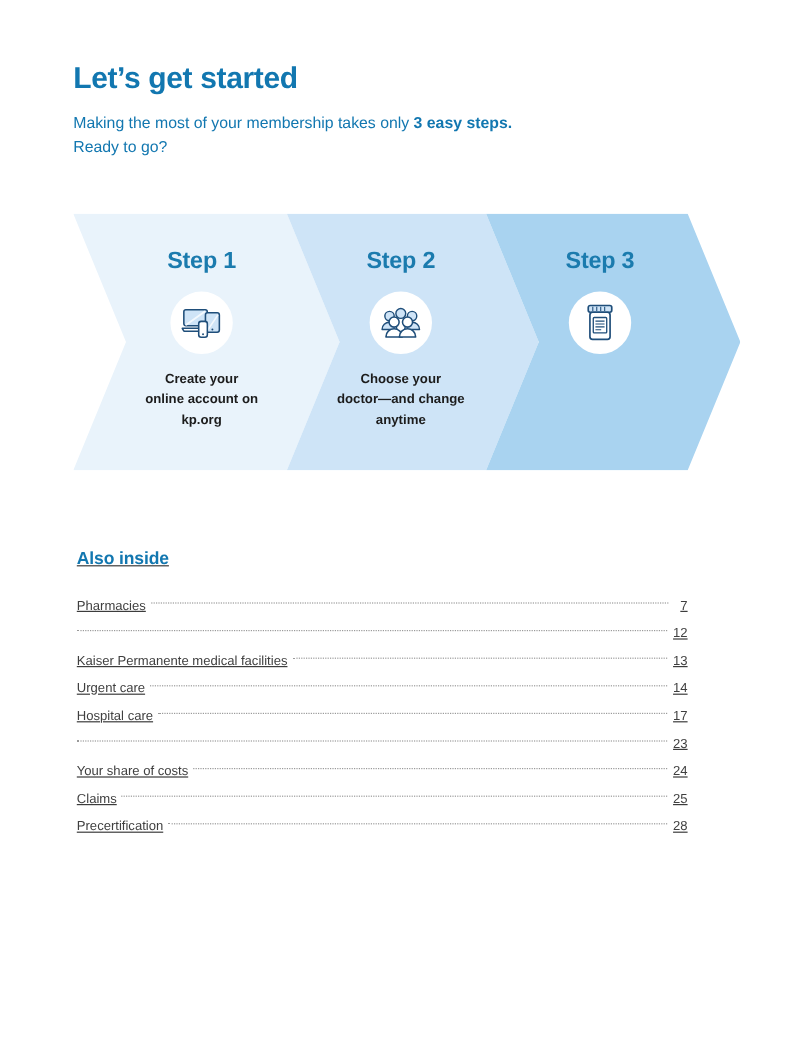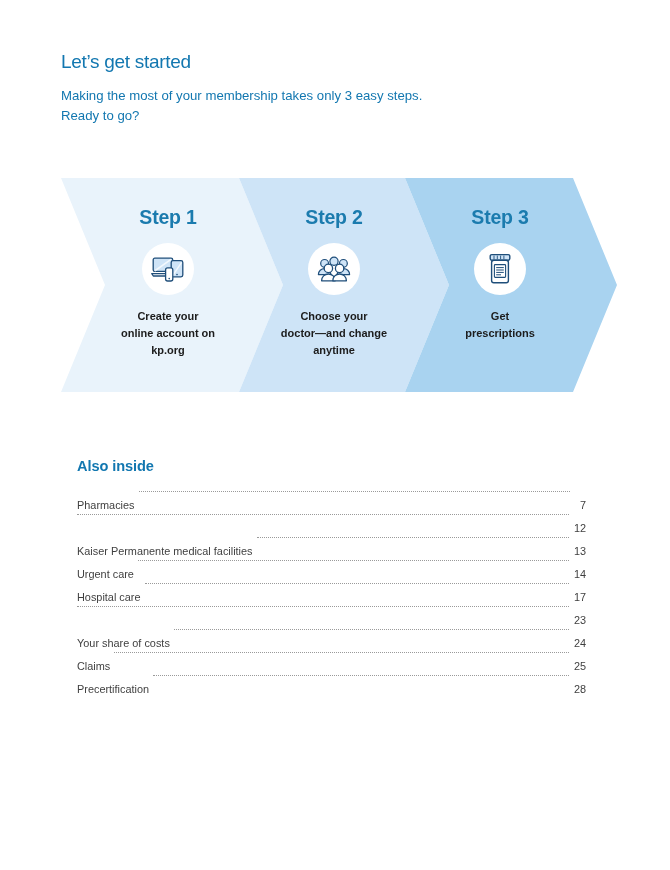--- a/index.html
+++ b/index.html
@@ -13,35 +13,35 @@
     color: #3c3c3c;
     position: relative;
     overflow: hidden;
   }
 
   .page { position: absolute; inset: 0; }
 
   
   .header { position: absolute; left: 61px; top: 52px; width: 560px; }
   .page-title {
-    font-size: 19px;
-    font-weight: normal;
+    font-size: 25px;
+    font-weight: bold;
     color: #1277b0;
     letter-spacing: -0.3px;
     line-height: 1.1;
     margin: 0 0 13px 0;
   }
   .subtitle {
     font-size: 13.2px;
     color: #1277b0;
     line-height: 1.52;
     margin: 0;
     font-weight: normal;
   }
-  .subtitle b { font-weight: normal; }
+  .subtitle b { font-weight: bold; }
 
   
   .banner {
     position: absolute;
     left: 61px;
     top: 178px;
     width: 556px;
     height: 159px;
   }
   .chev {
@@ -103,35 +103,36 @@
     font-size: 11px;
     font-weight: bold;
     color: #1c1c1c;
     line-height: 1.55;
     padding: 0 6px;
   }
 
   
   .also-inside {
     position: absolute;
-    left: 77px;
+    left: 64px;
     top: 458px;
     width: 509px;
+    text-decoration: underline;
   }
   .also-title {
     font-size: 14.6px;
     font-weight: bold;
     color: #1277b0;
     margin: 0 0 20px 0;
     letter-spacing: -0.1px;
   }
   .toc-list { list-style: none; margin: 0; padding: 0; }
   .toc-row {
     display: flex;
-    align-items: flex-start;
+    align-items: center;
     font-size: 10.9px;
     color: #3f3f3f;
     height: 23px;
     line-height: 23px;
     white-space: nowrap;
   }
   .toc-label { flex: 0 0 auto; padding-right: 4px; }
   .toc-dots {
     flex: 1 1 auto;
     border-bottom: 1px dotted #9a9a9a;
@@ -222,24 +223,20 @@
 
           <rect x="3.2" y="1.6" width="19.6" height="5.6" rx="1.6" fill="#cfe4f7" stroke="#1f4e7a" stroke-width="1.4"></rect>
           <path d="M7 2.6 v3.6 M10.3 2.6 v3.6 M13.6 2.6 v3.6 M16.9 2.6 v3.6" stroke="#1f4e7a" stroke-width="0.9"></path>
 
           <rect x="4.6" y="7.2" width="16.8" height="22.6" rx="2.2" fill="#ffffff" stroke="#1f4e7a" stroke-width="1.4"></rect>
 
           <rect x="7.4" y="11.6" width="11.2" height="12.8" rx="0.8" fill="#ffffff" stroke="#1f4e7a" stroke-width="1.1"></rect>
           <path d="M9.2 14.6 h7.6 M9.2 17 h7.6 M9.2 19.4 h7.6 M9.2 21.8 h4.8" stroke="#1f4e7a" stroke-width="1"></path>
         </svg>
       </div>
-      <div class="step-caption">
-        <span>Get</span><br>
-        <span>prescriptions</span>
-      </div>
     </div>
   </div>
 
   <div class="also-inside">
     <h2 class="also-title">Also inside</h2>
     <ul class="toc-list" id="toc-list">
         <li class="toc-row">
           <span class="toc-label">Pharmacies</span>
           <span class="toc-dots"></span>
           <span class="toc-page">7</span>

